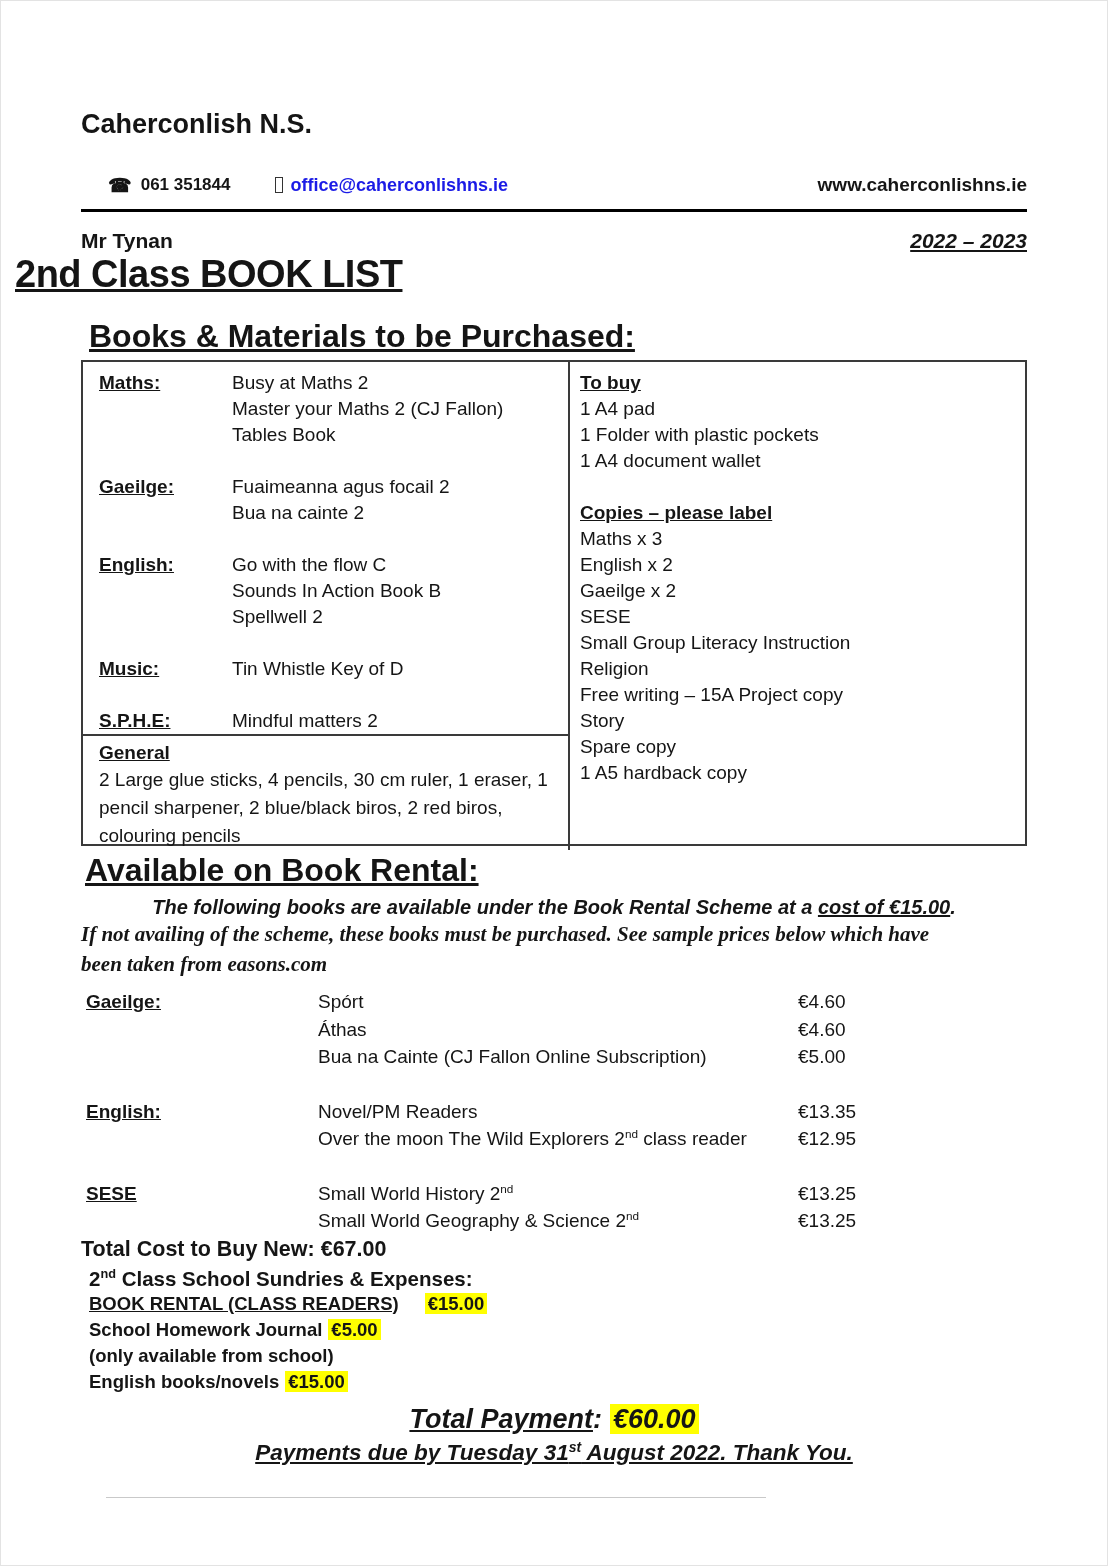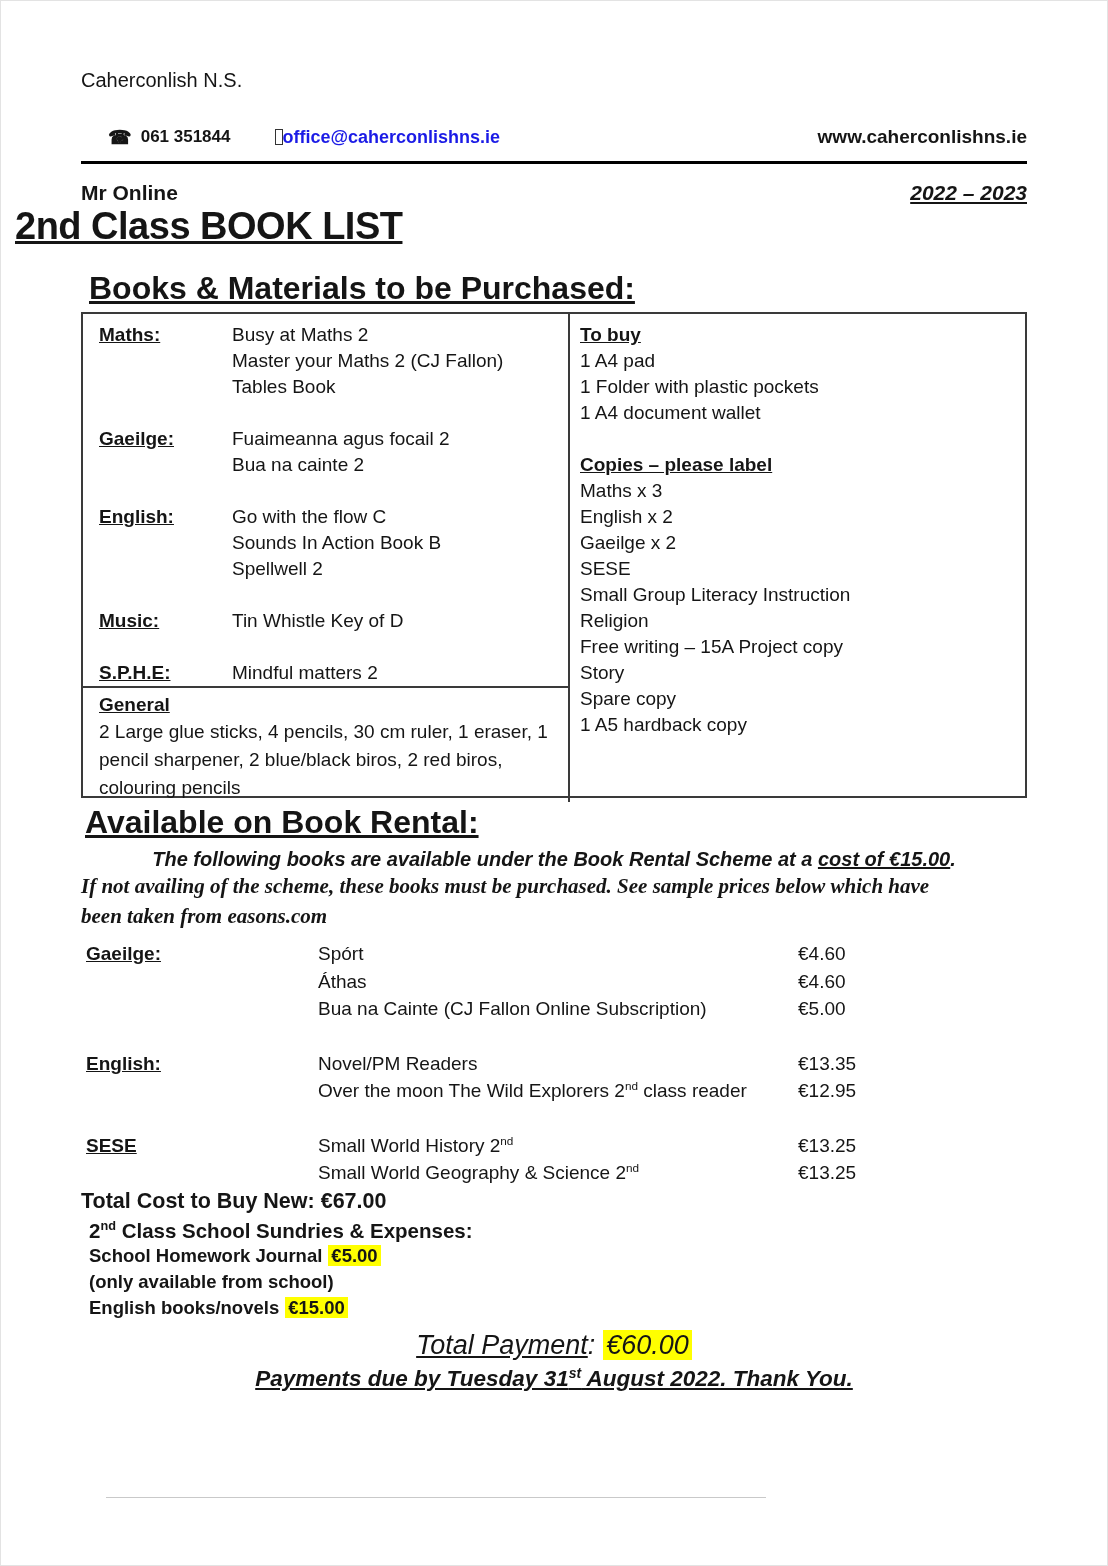--- a/index.html
+++ b/index.html
@@ -3,25 +3,25 @@
 <meta charset="utf-8">
 <style>
   :root { --hl:#ffff00; --link:#1b1be6; }
   * { margin:0; padding:0; box-sizing:border-box; }
   body { background:#fff; font-family:"Liberation Sans", sans-serif; }
   .page { position:relative; width:1108px; height:1566px; background:#ffffff;
           color:#151515; overflow:hidden; border:1px solid #e3e3e3; }
   .content { margin:0 80px; }
 
   
-  .school-name { padding-top:68px; font-size:20px; font-weight:normal; }
+  .school-name { padding-top:108px; font-size:27px; font-weight:bold; }
   .contact-row { display:flex; align-items:center; margin-top:34px; font-weight:bold; }
   .phone-group { margin-left:27px; display:flex; align-items:center; gap:9px; font-size:17px; }
   .phone-icon { font-size:19px; line-height:1; }
-  .email-group { margin-left:44px; display:flex; align-items:center; }
+  .email-group { margin-left:44px; display:flex; align-items:center; gap:8px; }
   .envelope-icon { display:inline-block; width:8px; height:16px; border:1.6px solid #333; }
   .email-link { color:var(--link); font-size:18px; font-weight:bold; text-decoration:none; }
   .website { margin-left:auto; font-size:19px; }
   .rule { border:none; border-top:3px solid #000; margin-top:13px; }
 
   .teacher-row { display:flex; justify-content:space-between; margin-top:17px;
                  font-size:21px; font-weight:bold; }
   .school-year { font-style:italic; text-decoration:underline; }
 
   .doc-title-wrap { text-align:left; }
@@ -61,21 +61,21 @@
 
   
   .sundries { margin-left:8px; margin-top:5px; font-weight:bold; }
   .sundries-heading { font-size:20.5px; }
   .sundry-line { font-size:18.5px; line-height:26px; }
   .sundry-label.u { text-decoration:underline; }
   .hl { background:var(--hl); padding:0 3px; margin-left:6px; }
   .hl.wide-gap { margin-left:26px; }
 
   
-  .payment-total { margin-top:9px; text-align:center; font-size:27px; font-weight:normal; font-style:italic; }
+  .payment-total { margin-top:9px; text-align:center; font-size:27px; font-weight:bold; font-style:italic; }
   .payment-total .label { text-decoration:underline; }
   .payment-total .hl { margin-left:8px; }
   .payment-due { margin-top:5px; text-align:center; font-size:22.5px; font-weight:bold;
                  font-style:italic; text-decoration:underline; }
 
   .footer-line { position:absolute; left:105px; top:1496px; width:660px;
                  border-top:1px solid #c9c9c9; }
 </style>
 </head>
 <body>
@@ -93,21 +93,21 @@
       <span class="email-group">
         <span class="envelope-icon"></span>
         <a href="#" class="email-link">office@caherconlishns.ie</a>
       </span>
       <span class="website">www.caherconlishns.ie</span>
     </div>
 
     <hr class="rule">
 
     <div class="teacher-row">
-      <span>Mr Online</span>
+      <span>Mr Tynan</span>
       <span class="school-year">2022 – 2023</span>
     </div>
 
     <div class="doc-title-wrap">
       <span class="doc-title">2nd Class BOOK LIST</span>
     </div>
 
     <div class="section-heading purchase-heading">Books &amp; Materials to be Purchased:</div>
 
     <div class="purchase-table">
@@ -240,20 +240,23 @@
       </div>
 
     </div>
 
     <div class="total-buy">Total Cost to Buy New: €67.00</div>
 
     <div class="sundries">
       <div class="sundries-heading"><span>2</span><sup>nd</sup><span> Class School Sundries &amp; Expenses:</span></div>
 
       <div class="sundry-line">
+        <span class="sundry-label u">BOOK RENTAL (CLASS READERS)</span><span class="hl wide-gap">€15.00</span>
+      </div>
+      <div class="sundry-line">
         <span class="sundry-label">School Homework Journal</span><span class="hl">€5.00</span>
       </div>
       <div class="sundry-line">
         <span class="sundry-label">(only available from school)</span>
       </div>
       <div class="sundry-line">
         <span class="sundry-label">English books/novels</span><span class="hl">€15.00</span>
       </div>
     </div>
 

